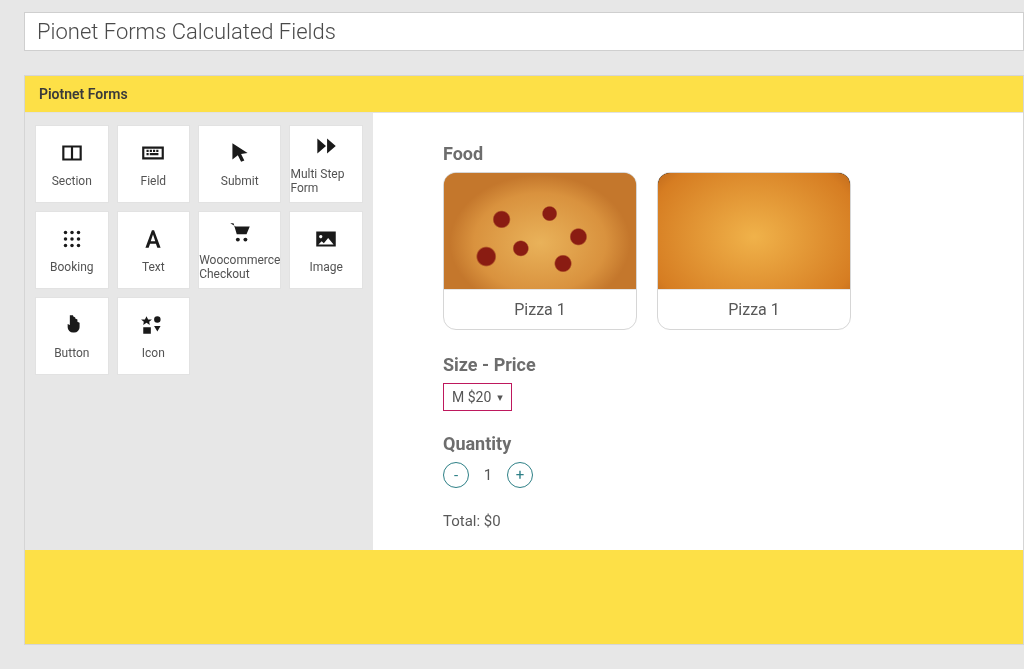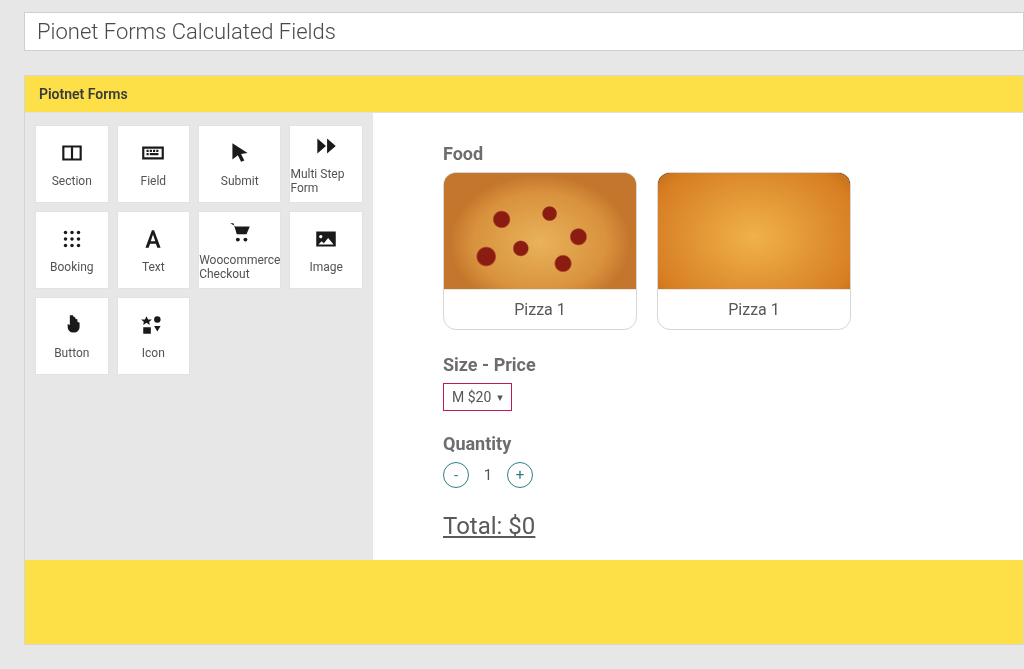--- a/index.html
+++ b/index.html
@@ -94,21 +94,21 @@
     width: 26px; height: 26px;
     border: 1px solid #2d7f86;
     border-radius: 50%;
     display: flex; align-items: center; justify-content: center;
     color: #2d7f86;
     font-size: 15px;
     cursor: pointer;
     background: #fff;
   }
   .qty-val { font-size: 15px; color: #555; min-width: 10px; text-align: center; }
-  .total-line { font-size: 24px; color: #595959; text-decoration: underline; }
+  .total-line { font-size: 15px; color: #595959; }
 
   
   .p1 {
     background:
       radial-gradient(circle at 30% 40%, #8a1c12 5%, transparent 6%),
       radial-gradient(circle at 55% 35%, #8a1c12 5%, transparent 6%),
       radial-gradient(circle at 70% 55%, #8a1c12 5%, transparent 6%),
       radial-gradient(circle at 40% 65%, #8a1c12 5%, transparent 6%),
       radial-gradient(circle at 62% 78%, #8a1c12 5%, transparent 6%),
       radial-gradient(circle at 22% 72%, #8a1c12 5%, transparent 6%),

